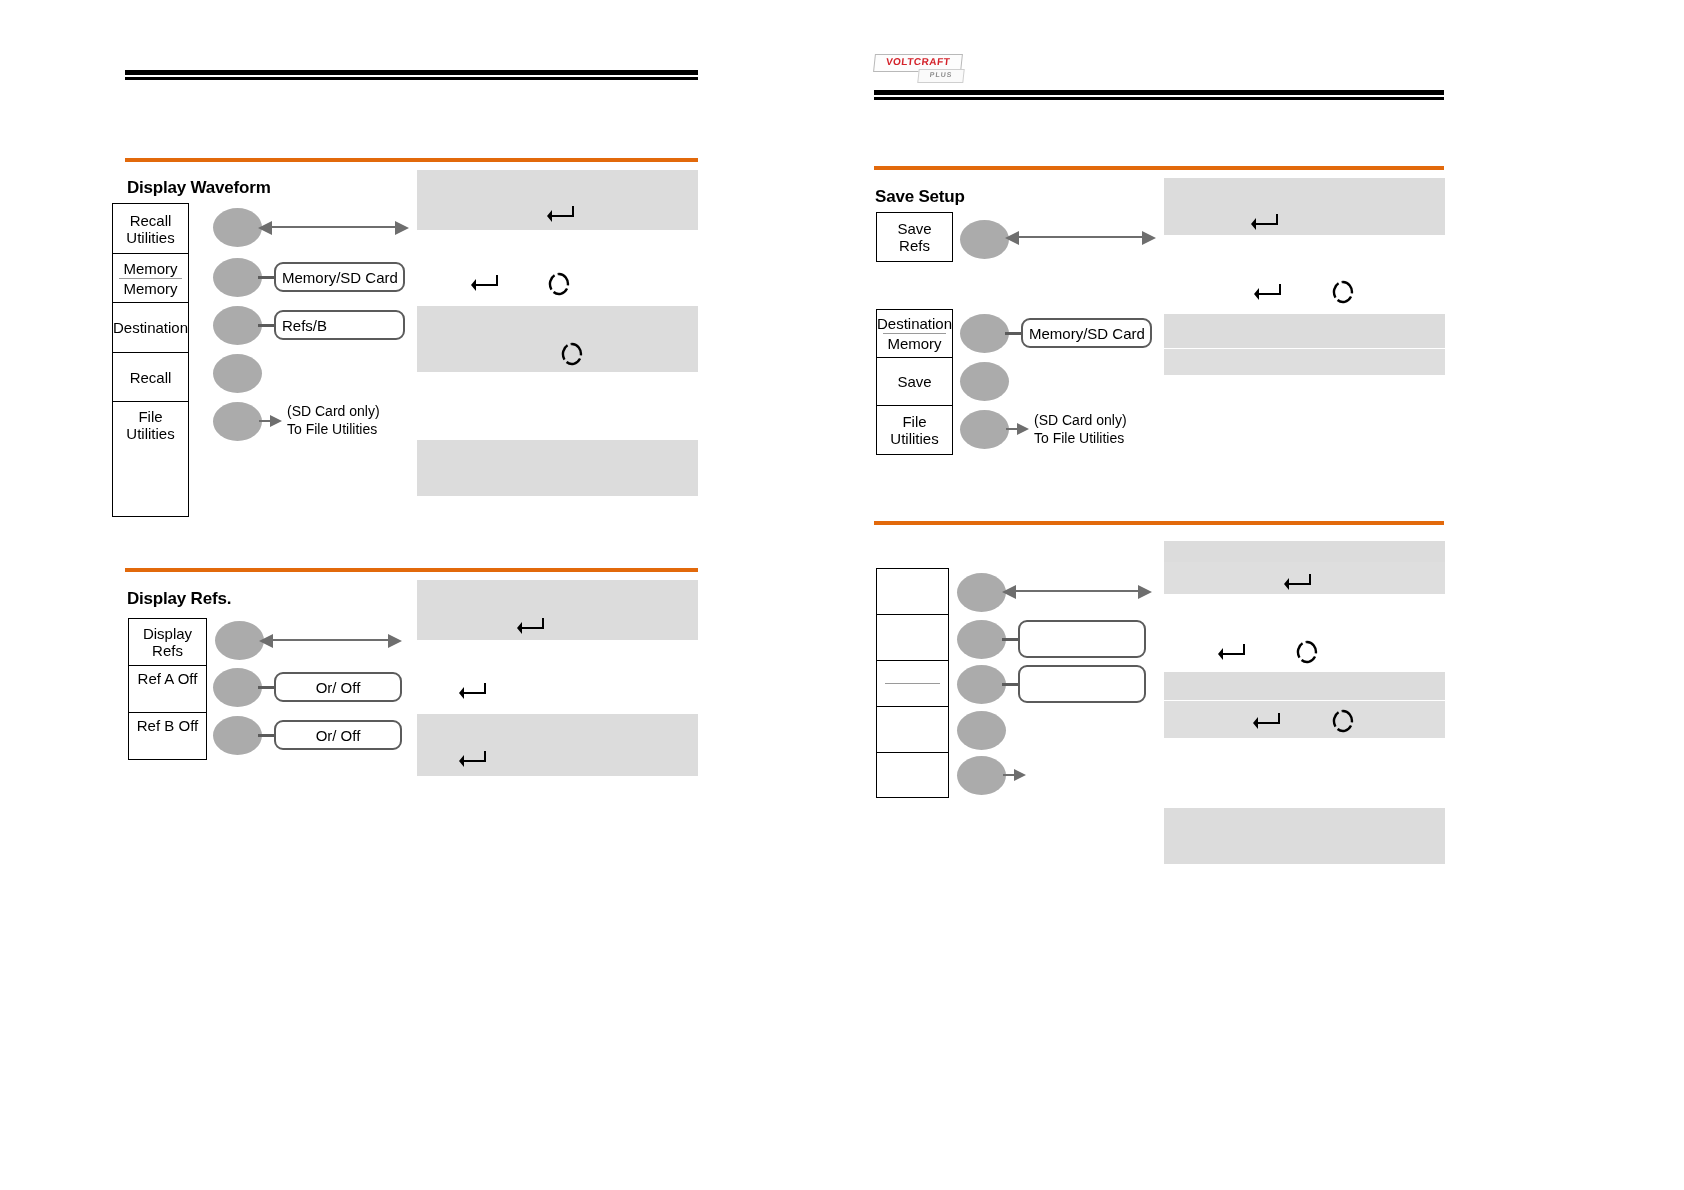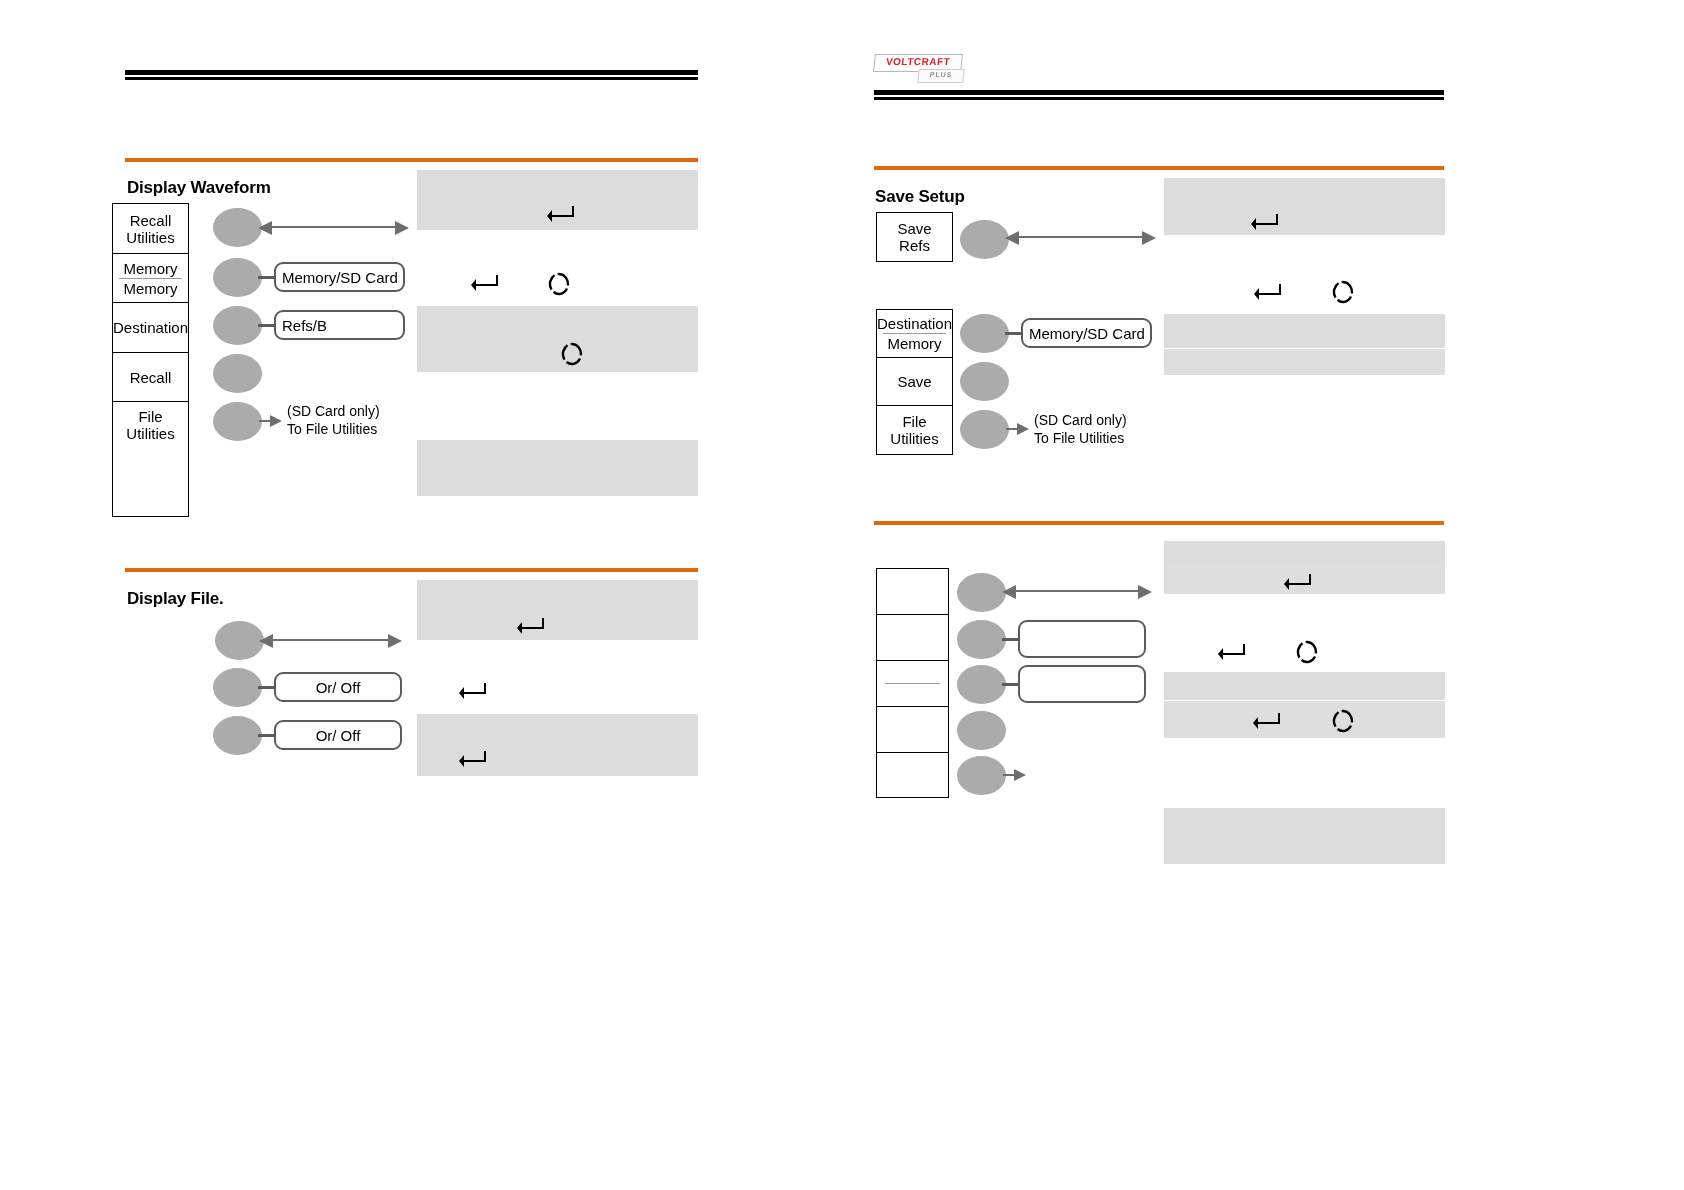--- a/index.html
+++ b/index.html
@@ -192,22 +192,34 @@
   <div class="ico" style="left:561px;top:342px;">
     <svg width="22" height="24" viewBox="0 0 22 24">
       <path d="M11 2 A9 10 0 1 1 10.9 2" fill="none" stroke="#000" stroke-width="2.4" stroke-dasharray="16 3.2"></path>
     </svg>
   </div>
 
   <div class="panel" style="left:417px;top:440px;width:281px;height:56px;"></div>
 
   <div class="orange-rule" style="left:125px;top:568px;width:573px;"></div>
 
-  <div class="sec-title" style="left:127px;top:589px;">Display File.</div>
-
+  <div class="sec-title" style="left:127px;top:589px;">Display Refs.</div>
+
+  <div class="menu" style="left:128px;top:618px;width:79px;height:142px;">
+    <div class="cell" style="height:47px;">
+      <div class="l1">Display</div>
+      <div class="l1">Refs</div>
+    </div>
+    <div class="cell" style="height:47px;justify-content:flex-start;padding-top:4px;">
+      <div class="l1">Ref A Off</div>
+    </div>
+    <div class="cell" style="height:46px;justify-content:flex-start;padding-top:4px;">
+      <div class="l1">Ref B Off</div>
+    </div>
+  </div>
 
   <div class="knob" style="left:215px;top:621px;width:49px;height:39px;"></div>
   <div class="knob" style="left:213px;top:668px;width:49px;height:39px;"></div>
   <div class="knob" style="left:213px;top:716px;width:49px;height:39px;"></div>
 
   <div class="arrow-head left" style="left:259px;top:634px;"></div>
   <div class="arrow-line" style="left:272px;top:639px;width:118px;"></div>
   <div class="arrow-head right" style="left:388px;top:634px;"></div>
 
   <div class="stub" style="left:258px;top:686px;width:18px;"></div>

